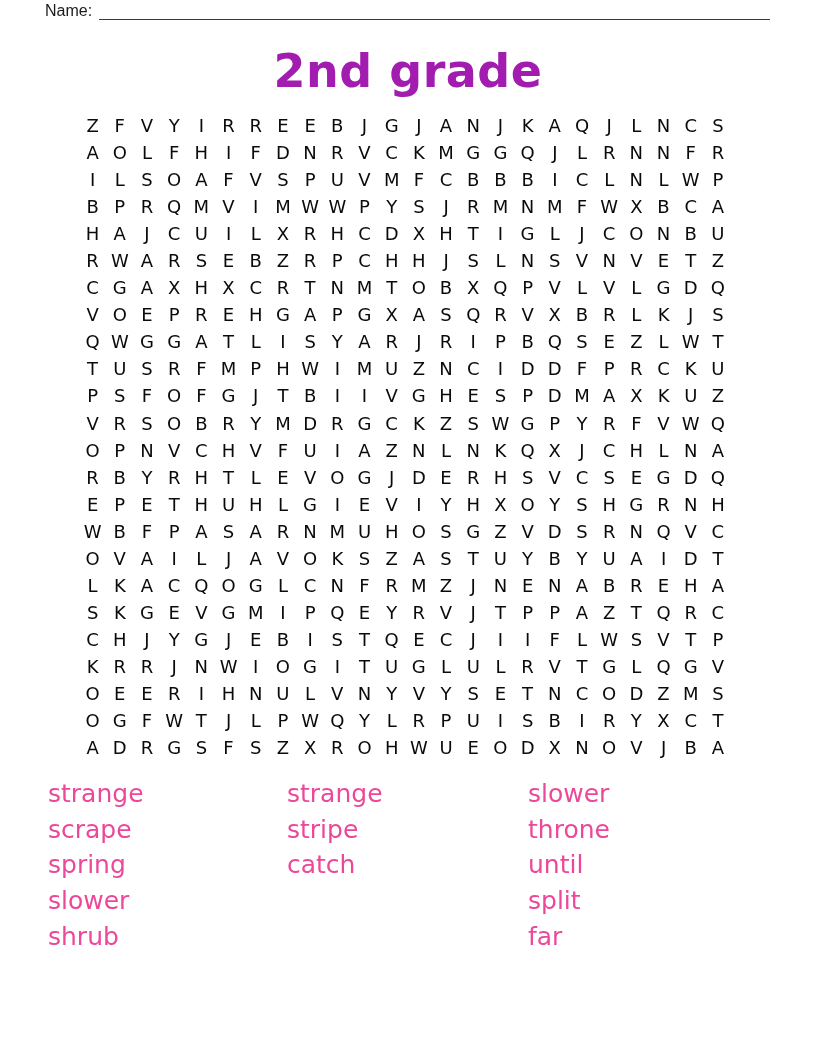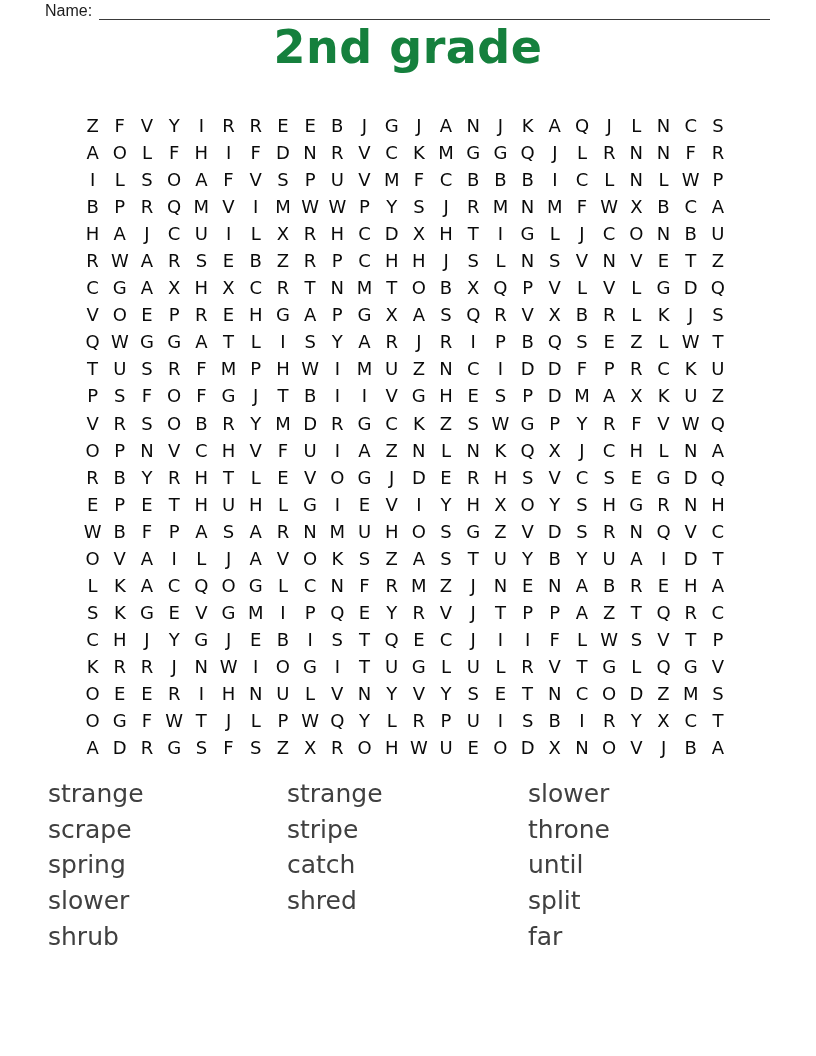--- a/index.html
+++ b/index.html
@@ -27,29 +27,29 @@
     line-height: 18px;
   }
   .name-line {
     flex: 1;
     height: 15px;
     margin-left: 7px;
     border-bottom: 1.6px solid #3a3a3a;
   }
   .title {
     position: absolute;
-    top: 20px;
+    top: 44px;
     left: 0;
     width: 100%;
     margin: 0;
     text-align: center;
     font-size: 46px;
     font-weight: bold;
     letter-spacing: 0.5px;
-    color: #15803d;
+    color: #a21caf;
   }
   .grid {
     position: absolute;
     left: 79px;
     top: 112px;
     display: grid;
     grid-template-columns: repeat(24, 27.2px);
     grid-auto-rows: 27.05px;
   }
   .cell {
@@ -65,21 +65,21 @@
     left: 48px;
     top: 776px;
     display: flex;
   }
   .word-col-0 { width: 239px; }
   .word-col-1 { width: 241px; }
   .word-col-2 { width: 220px; }
   .word {
     font-size: 25px;
     line-height: 35.7px;
-    color: #404040;
+    color: #ec4899;
     white-space: nowrap;
   }
 </style>
 </head>
 <body>
 
 <div class="page">
   <div class="name-row">
     <span class="name-label">Name:</span>
     <span class="name-line"></span>
@@ -671,21 +671,20 @@
         <div class="word">strange</div>
         <div class="word">scrape</div>
         <div class="word">spring</div>
         <div class="word">slower</div>
         <div class="word">shrub</div>
       </div>
       <div class="word-col word-col-1">
         <div class="word">strange</div>
         <div class="word">stripe</div>
         <div class="word">catch</div>
-        <div class="word">shred</div>
       </div>
       <div class="word-col word-col-2">
         <div class="word">slower</div>
         <div class="word">throne</div>
         <div class="word">until</div>
         <div class="word">split</div>
         <div class="word">far</div>
       </div>
     </div>
 </div>

